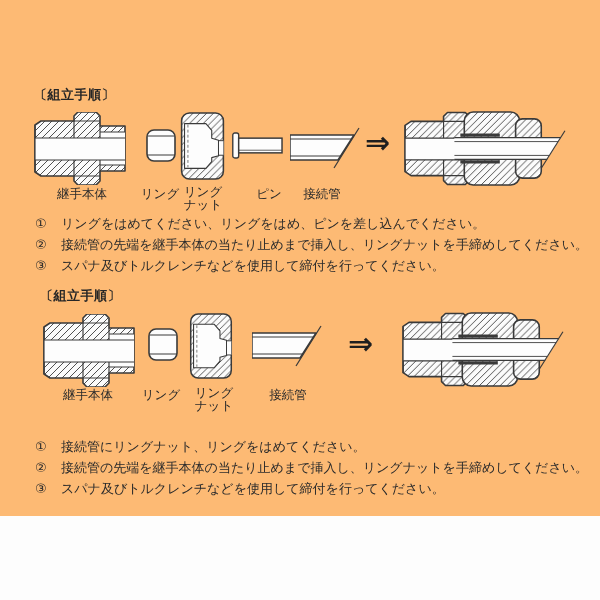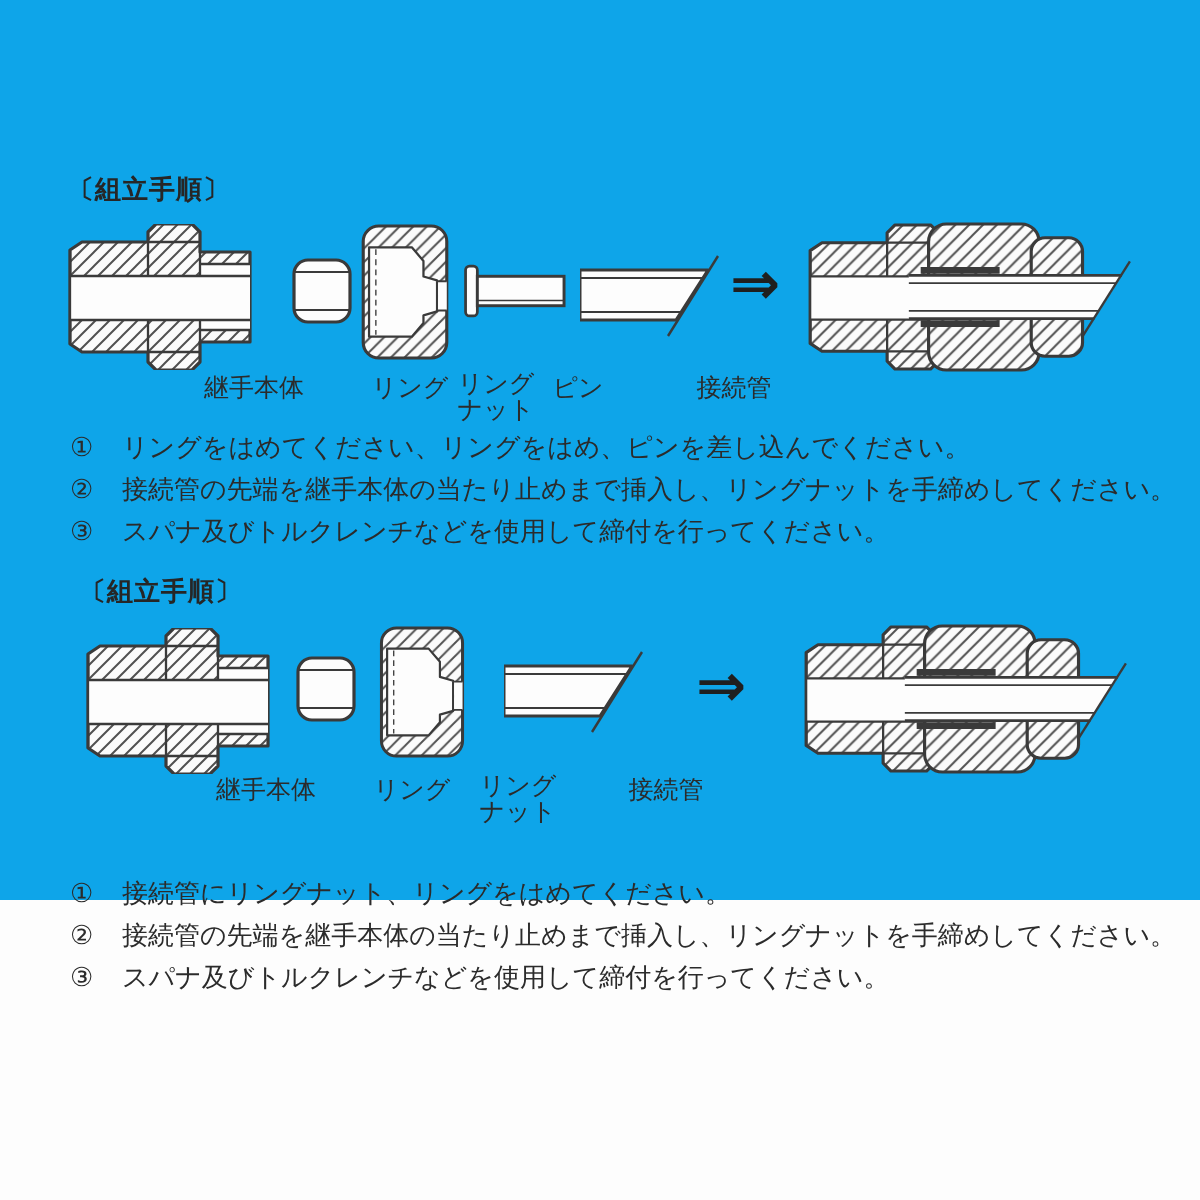--- a/index.html
+++ b/index.html
@@ -3,34 +3,33 @@
 <meta charset="utf-8">
 <style>
   html,body{margin:0;padding:0;}
   body{
     width:600px;height:600px;
     background:#fdfdfd;
     font-family:"Liberation Sans","DejaVu Sans",sans-serif;
     color:#2d2d2d;
     overflow:hidden;
   }
-  #page{position:relative;width:600px;height:450px;background:#0ea5e9;}
+  #page{position:relative;width:600px;height:516px;background:#fdba74;}
   .heading{
     position:absolute;
     font-size:13px;font-weight:bold;color:#262626;
     letter-spacing:.5px;white-space:nowrap;
   }
   .diagram-svg{position:absolute;}
   .part-label{
     position:absolute;
     transform:translateX(-50%);
     font-size:12.5px;line-height:1.04;
     color:#2b2b2b;text-align:center;
     white-space:pre-line;
-    margin-left:45px;
   }
   .big-arrow{
     position:absolute;
     font-size:30px;font-weight:bold;color:#1f1f1f;
     line-height:1;
   }
   .step{
     position:absolute;left:35px;
     display:flex;align-items:flex-start;
     font-size:13px;line-height:1.25;color:#2b2b2b;
@@ -109,21 +108,21 @@
     <use href="#sym-pipe" x="257" y="16" width="72" height="44"></use>
     <use href="#sym-assembled" x="369" y="1" width="168" height="75"></use>
   </svg>
 
   <div class="big-arrow" style="left:365px;top:128px">⇒</div>
 
   <div class="part-label" style="left:82px;top:188px">継手本体</div>
   <div class="part-label" style="left:160px;top:188px">リング</div>
   <div class="part-label" style="left:203px;top:186px">リング
 ナット</div>
-  <div class="part-label" style="left:244px;top:188px">ピン</div>
+  <div class="part-label" style="left:269px;top:188px">ピン</div>
   <div class="part-label" style="left:322px;top:188px">接続管</div>
 
   <div class="step" style="top:216px">
     <span class="num">①</span>
     <span>リングをはめてください、リングをはめ、ピンを差し込んでください。</span>
   </div>
   <div class="step" style="top:237px">
     <span class="num">②</span>
     <span>接続管の先端を継手本体の当たり止めまで挿入し、リングナットを手締めしてください。</span>
   </div>

